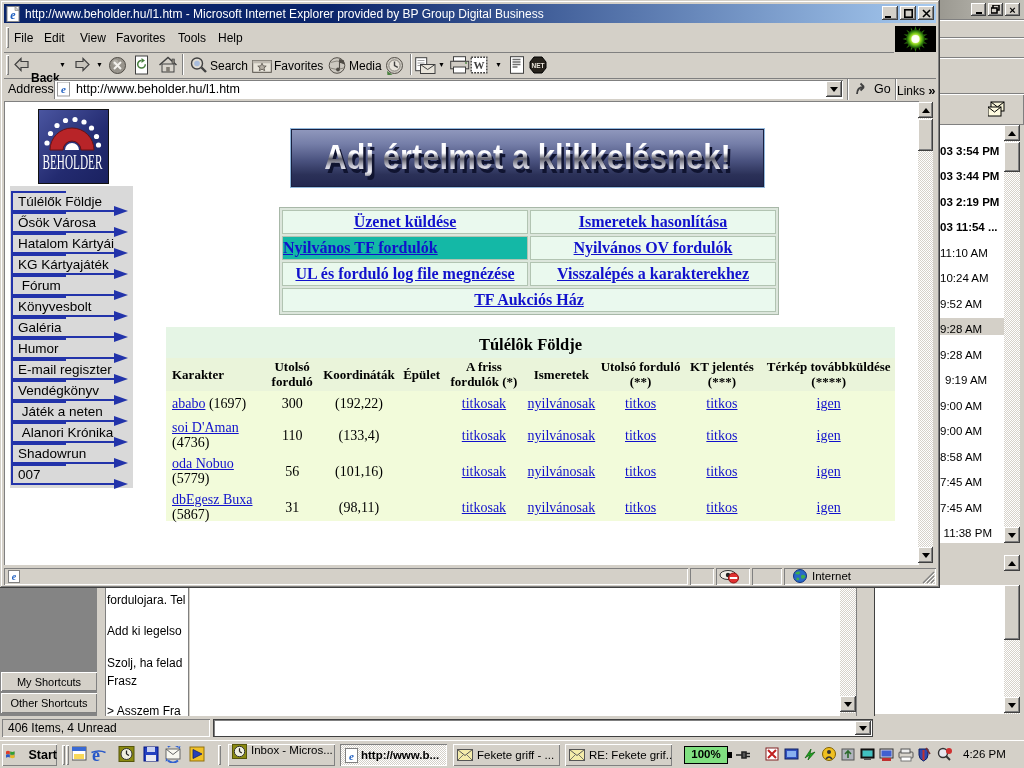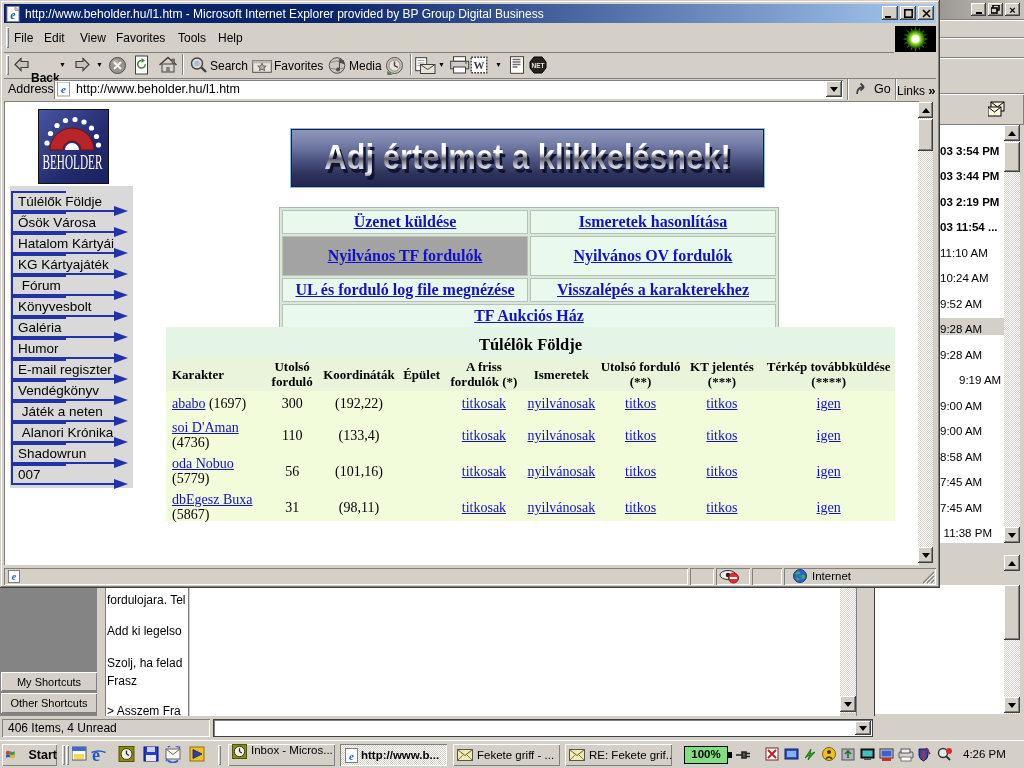--- a/index.html
+++ b/index.html
@@ -60,21 +60,21 @@
     <div class="abs" style="left:2px;top:20px;font-weight:bold;">03 3:54 PM</div>
     <div class="abs" style="left:2px;top:45px;font-weight:bold;">03 3:44 PM</div>
     <div class="abs" style="left:2px;top:71px;font-weight:bold;">03 2:19 PM</div>
     <div class="abs" style="left:2px;top:96px;font-weight:bold;">03 11:54 ...</div>
     <div class="abs" style="left:2px;top:122px;">11:10 AM</div>
     <div class="abs" style="left:2px;top:147px;">10:24 AM</div>
     <div class="abs" style="left:2px;top:173px;">9:52 AM</div>
     <div class="abs" style="left:-2px;top:193px;width:70px;height:17px;background:#d4d0c8;"></div>
     <div class="abs" style="left:2px;top:198px;">9:28 AM</div>
     <div class="abs" style="left:2px;top:224px;">9:28 AM</div>
-    <div class="abs" style="left:7px;top:249px;margin-left:14px;">9:19 AM</div>
+    <div class="abs" style="left:7px;top:249px;">9:19 AM</div>
     <div class="abs" style="left:2px;top:275px;">9:00 AM</div>
     <div class="abs" style="left:2px;top:300px;">9:00 AM</div>
     <div class="abs" style="left:2px;top:326px;">8:58 AM</div>
     <div class="abs" style="left:2px;top:351px;">7:45 AM</div>
     <div class="abs" style="left:2px;top:377px;">7:45 AM</div>
     <div class="abs" style="left:-4px;top:402px;">3 11:38 PM</div>
   </div>
 
   <div class="abs" style="left:66px;top:125px;width:16px;height:418px;">
     <div class="dither abs" style="left:0;top:0;width:16px;height:418px;"></div>
@@ -587,21 +587,21 @@
       </div>
     </div>
 
     <table style="position:absolute;left:274px;top:105px;width:500px;border-collapse:separate;border-spacing:2px;background:#dce6dc;border:1px solid #a8b8a8;font-family:'Liberation Serif',serif;">
       <tbody>
           <tr>
         <td style="width:50%;background:#eaf9ee;border:1px solid #b2c4b2;text-align:center;padding:2px 0;"><a style="color:#1111cc;font-weight:bold;font-size:16px;text-decoration:underline;">Üzenet küldése</a></td>
         <td style="width:50%;background:#eaf9ee;border:1px solid #b2c4b2;text-align:center;padding:2px 0;"><a style="color:#1111cc;font-weight:bold;font-size:16px;text-decoration:underline;">Ismeretek hasonlítása</a></td>
       </tr>
       <tr>
-        <td style="background:#a3a3a3;border:1px solid #b2c4b2;text-align:center;padding:10px 0;"><a style="color:#1111cc;font-weight:bold;font-size:16px;text-decoration:underline;">Nyilvános TF fordulók</a></td>
+        <td style="background:#14b8a6;border:1px solid #b2c4b2;padding:2px 0;"><a style="color:#1111cc;font-weight:bold;font-size:16px;text-decoration:underline;">Nyilvános TF fordulók</a></td>
         <td style="background:#eaf9ee;border:1px solid #b2c4b2;text-align:center;padding:2px 0;"><a style="color:#1111cc;font-weight:bold;font-size:16px;text-decoration:underline;">Nyilvános OV fordulók</a></td>
       </tr>
       <tr>
         <td style="background:#eaf9ee;border:1px solid #b2c4b2;text-align:center;padding:2px 0;"><a style="color:#1111cc;font-weight:bold;font-size:16px;text-decoration:underline;">UL és forduló log file megnézése</a></td>
         <td style="background:#eaf9ee;border:1px solid #b2c4b2;text-align:center;padding:2px 0;"><a style="color:#1111cc;font-weight:bold;font-size:16px;text-decoration:underline;">Visszalépés a karakterekhez</a></td>
       </tr>
       <tr>
         <td colspan="2" style="background:#eaf9ee;border:1px solid #b2c4b2;text-align:center;padding:2px 0;"><a style="color:#1111cc;font-weight:bold;font-size:16px;text-decoration:underline;">TF Aukciós Ház</a></td>
       </tr>
     </tbody>

